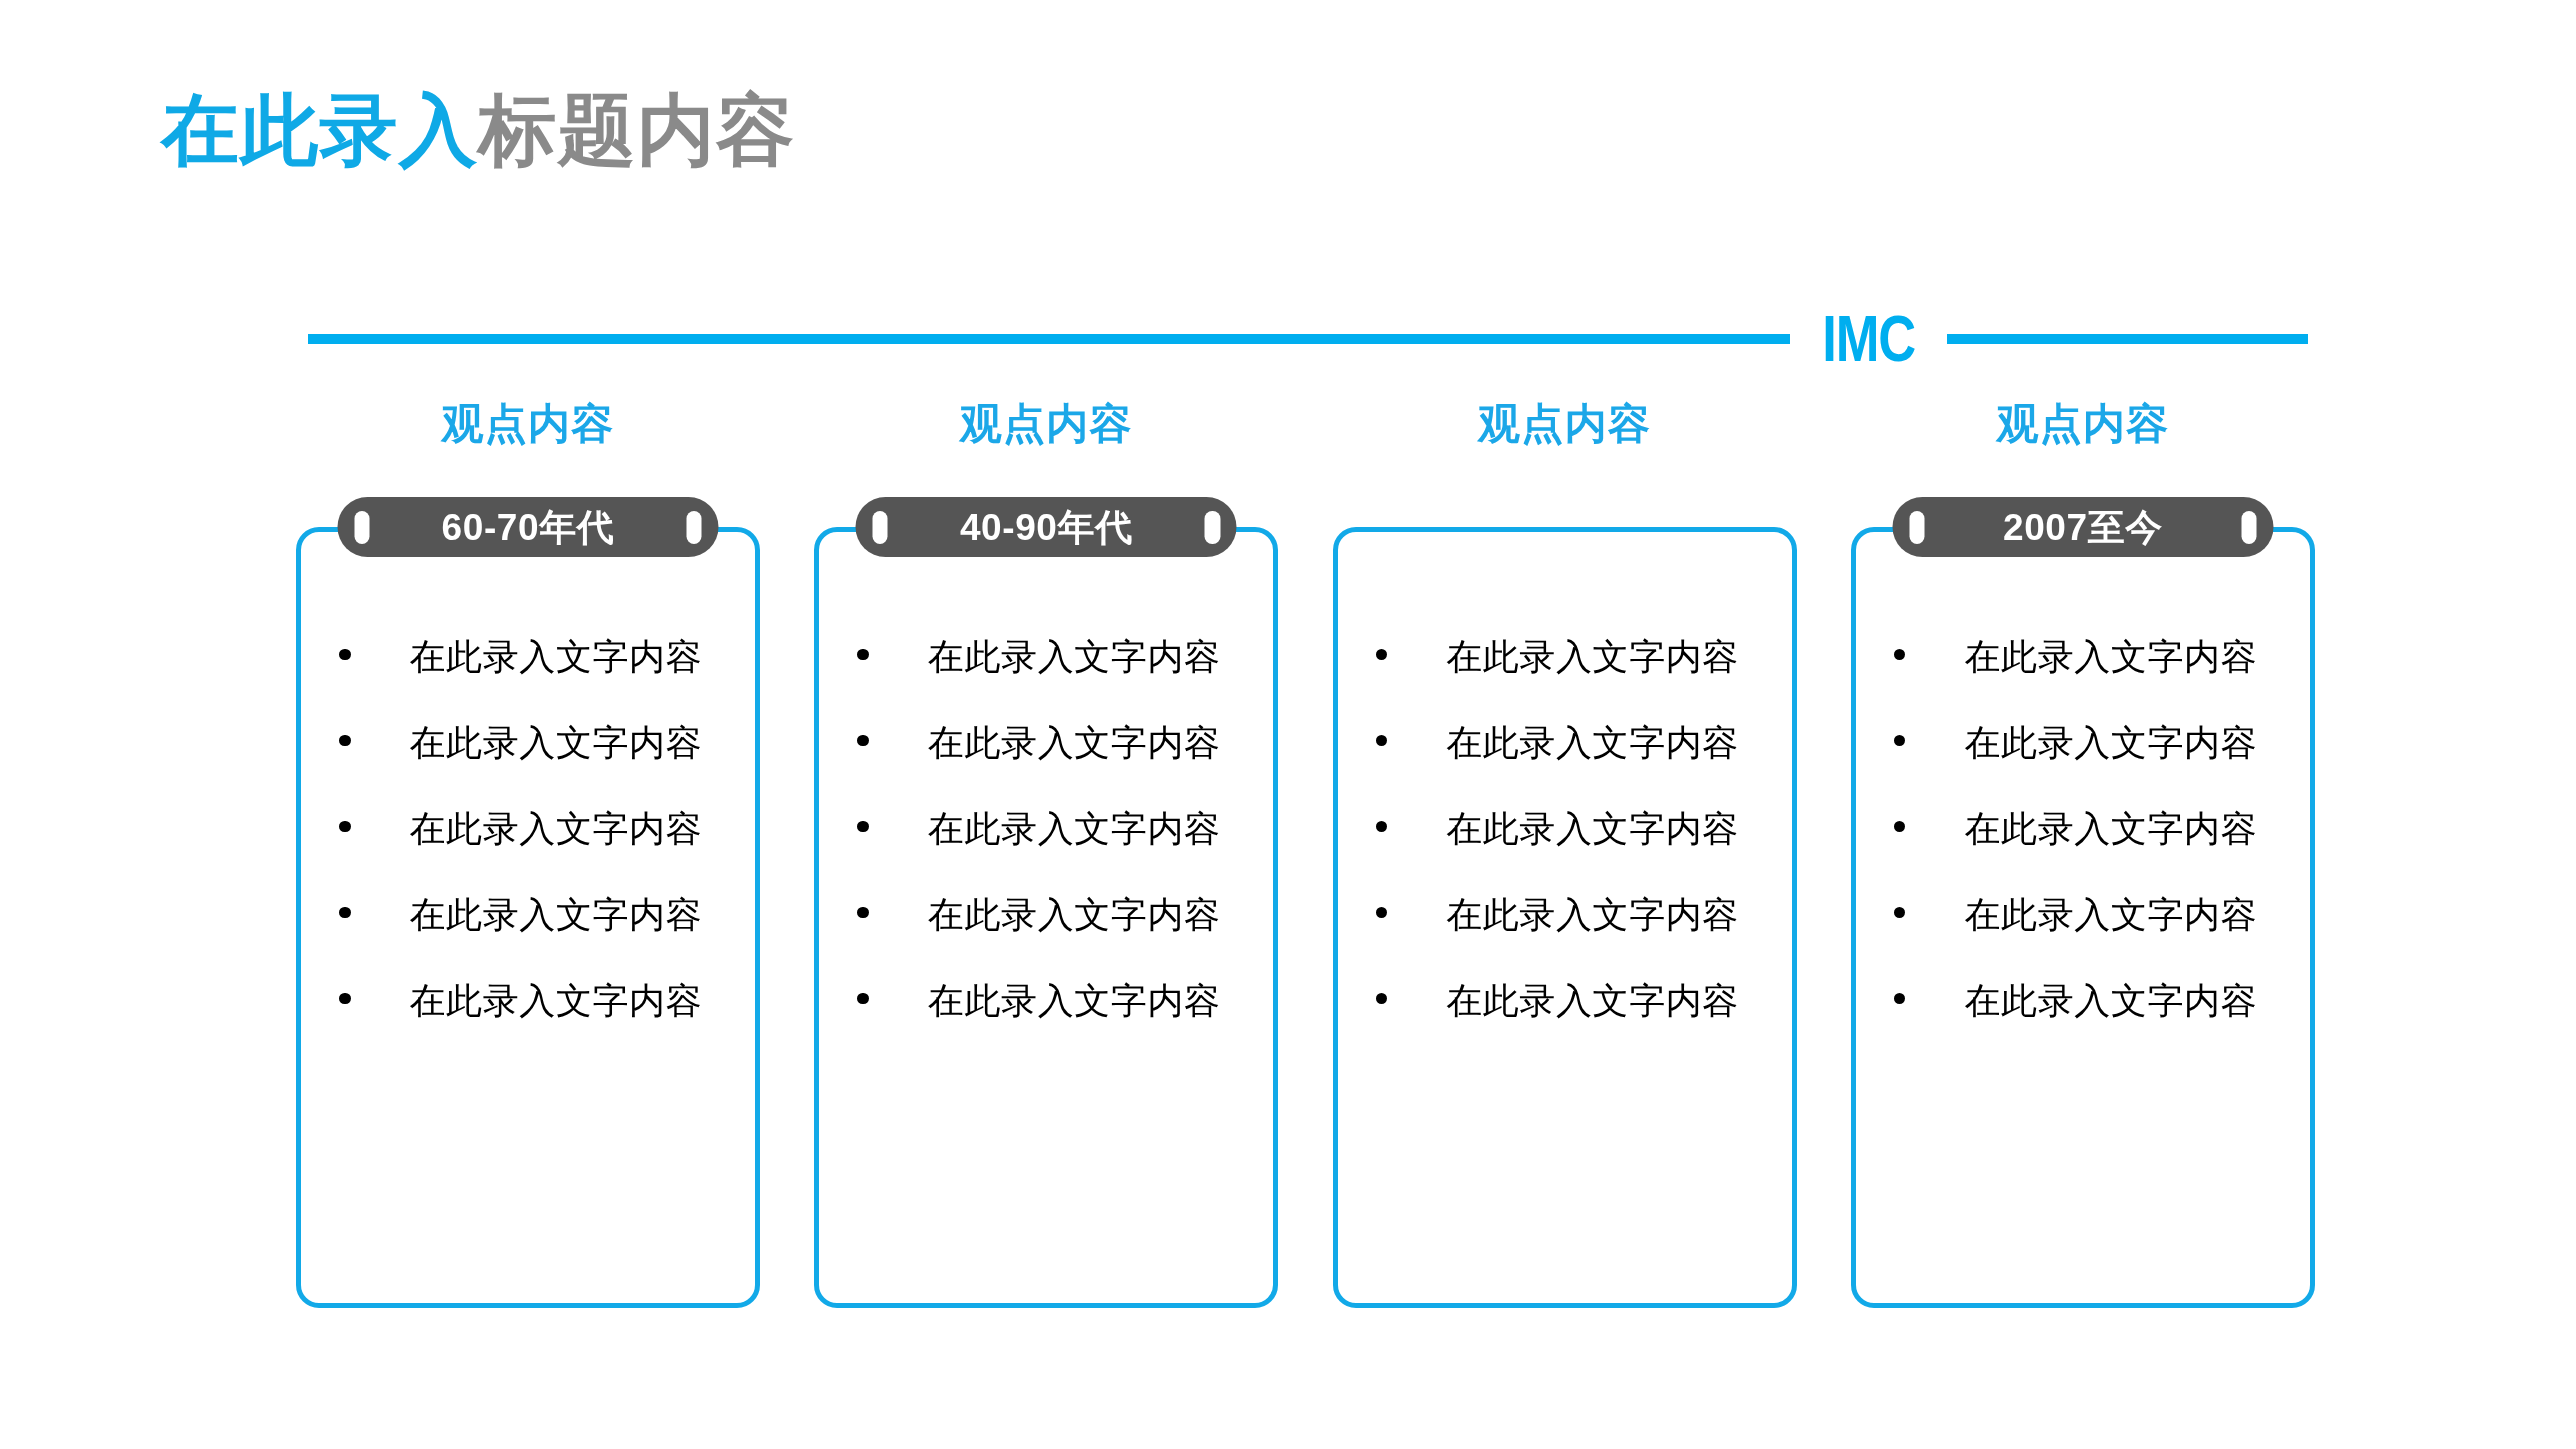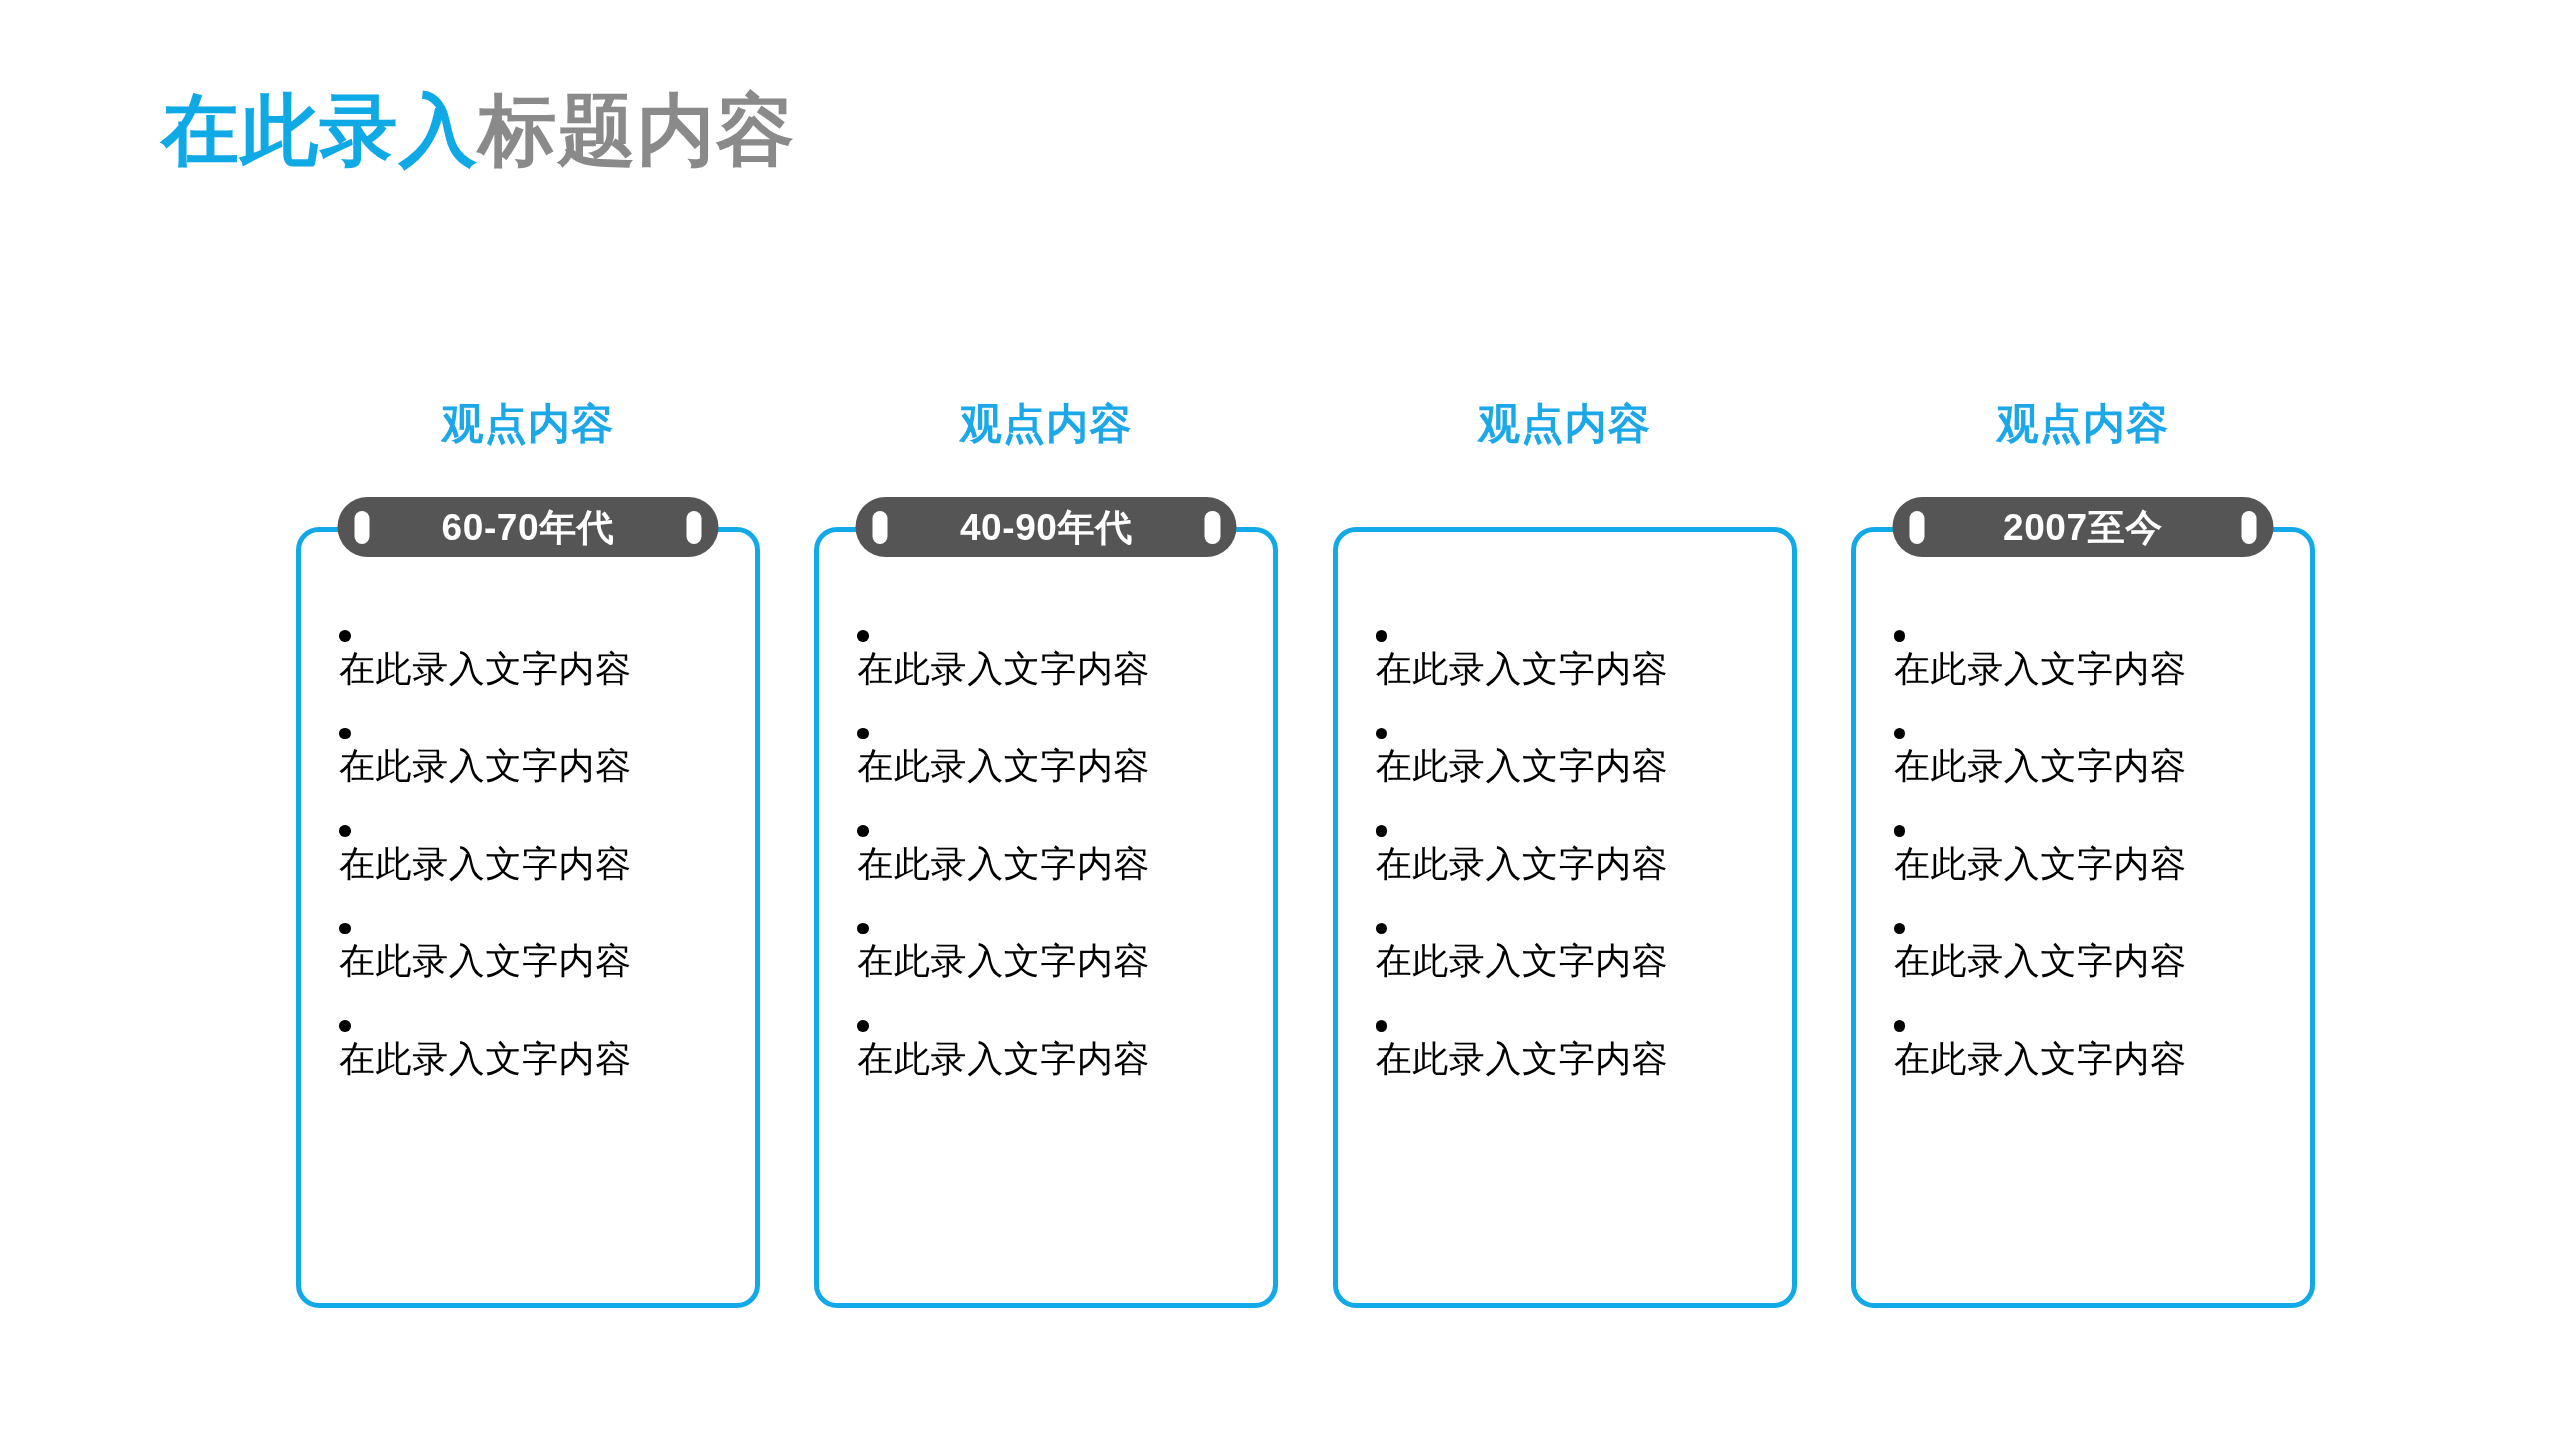--- a/index.html
+++ b/index.html
@@ -154,21 +154,20 @@
     width: 100%;
     padding: 0;
     margin: 0;
     list-style: none;
   }
   .bullet-item {
     display: flex;
     align-items: baseline;
     margin-bottom: 50px;
     padding-left: 43px;
-    flex-direction: column;
   }
   .bullet-dot {
     flex: 0 0 auto;
     width: 11.5px;
     height: 11.5px;
     border-radius: 50%;
     background: #000000;
     position: relative;
     top: -9px;
     margin-right: 59px;
@@ -184,20 +183,25 @@
 </style>
 </head>
 <body>
 
 <div id="slide">
 
   <div class="slide-title">
     <span class="title-accent">在此录入</span><span class="title-rest">标题内容</span>
   </div>
 
+  <div class="divider-row">
+    <div class="divider-seg-left"></div>
+    <div class="divider-label">IMC</div>
+    <div class="divider-seg-right"></div>
+  </div>
 
   <div class="columns">
 
     <div class="column">
       <div class="col-heading">观点内容</div>
       <div class="card"></div>
       <div class="badge">
         <span class="badge-pin"></span>
         <span class="badge-label">60-70年代</span>
         <span class="badge-pin"></span>

